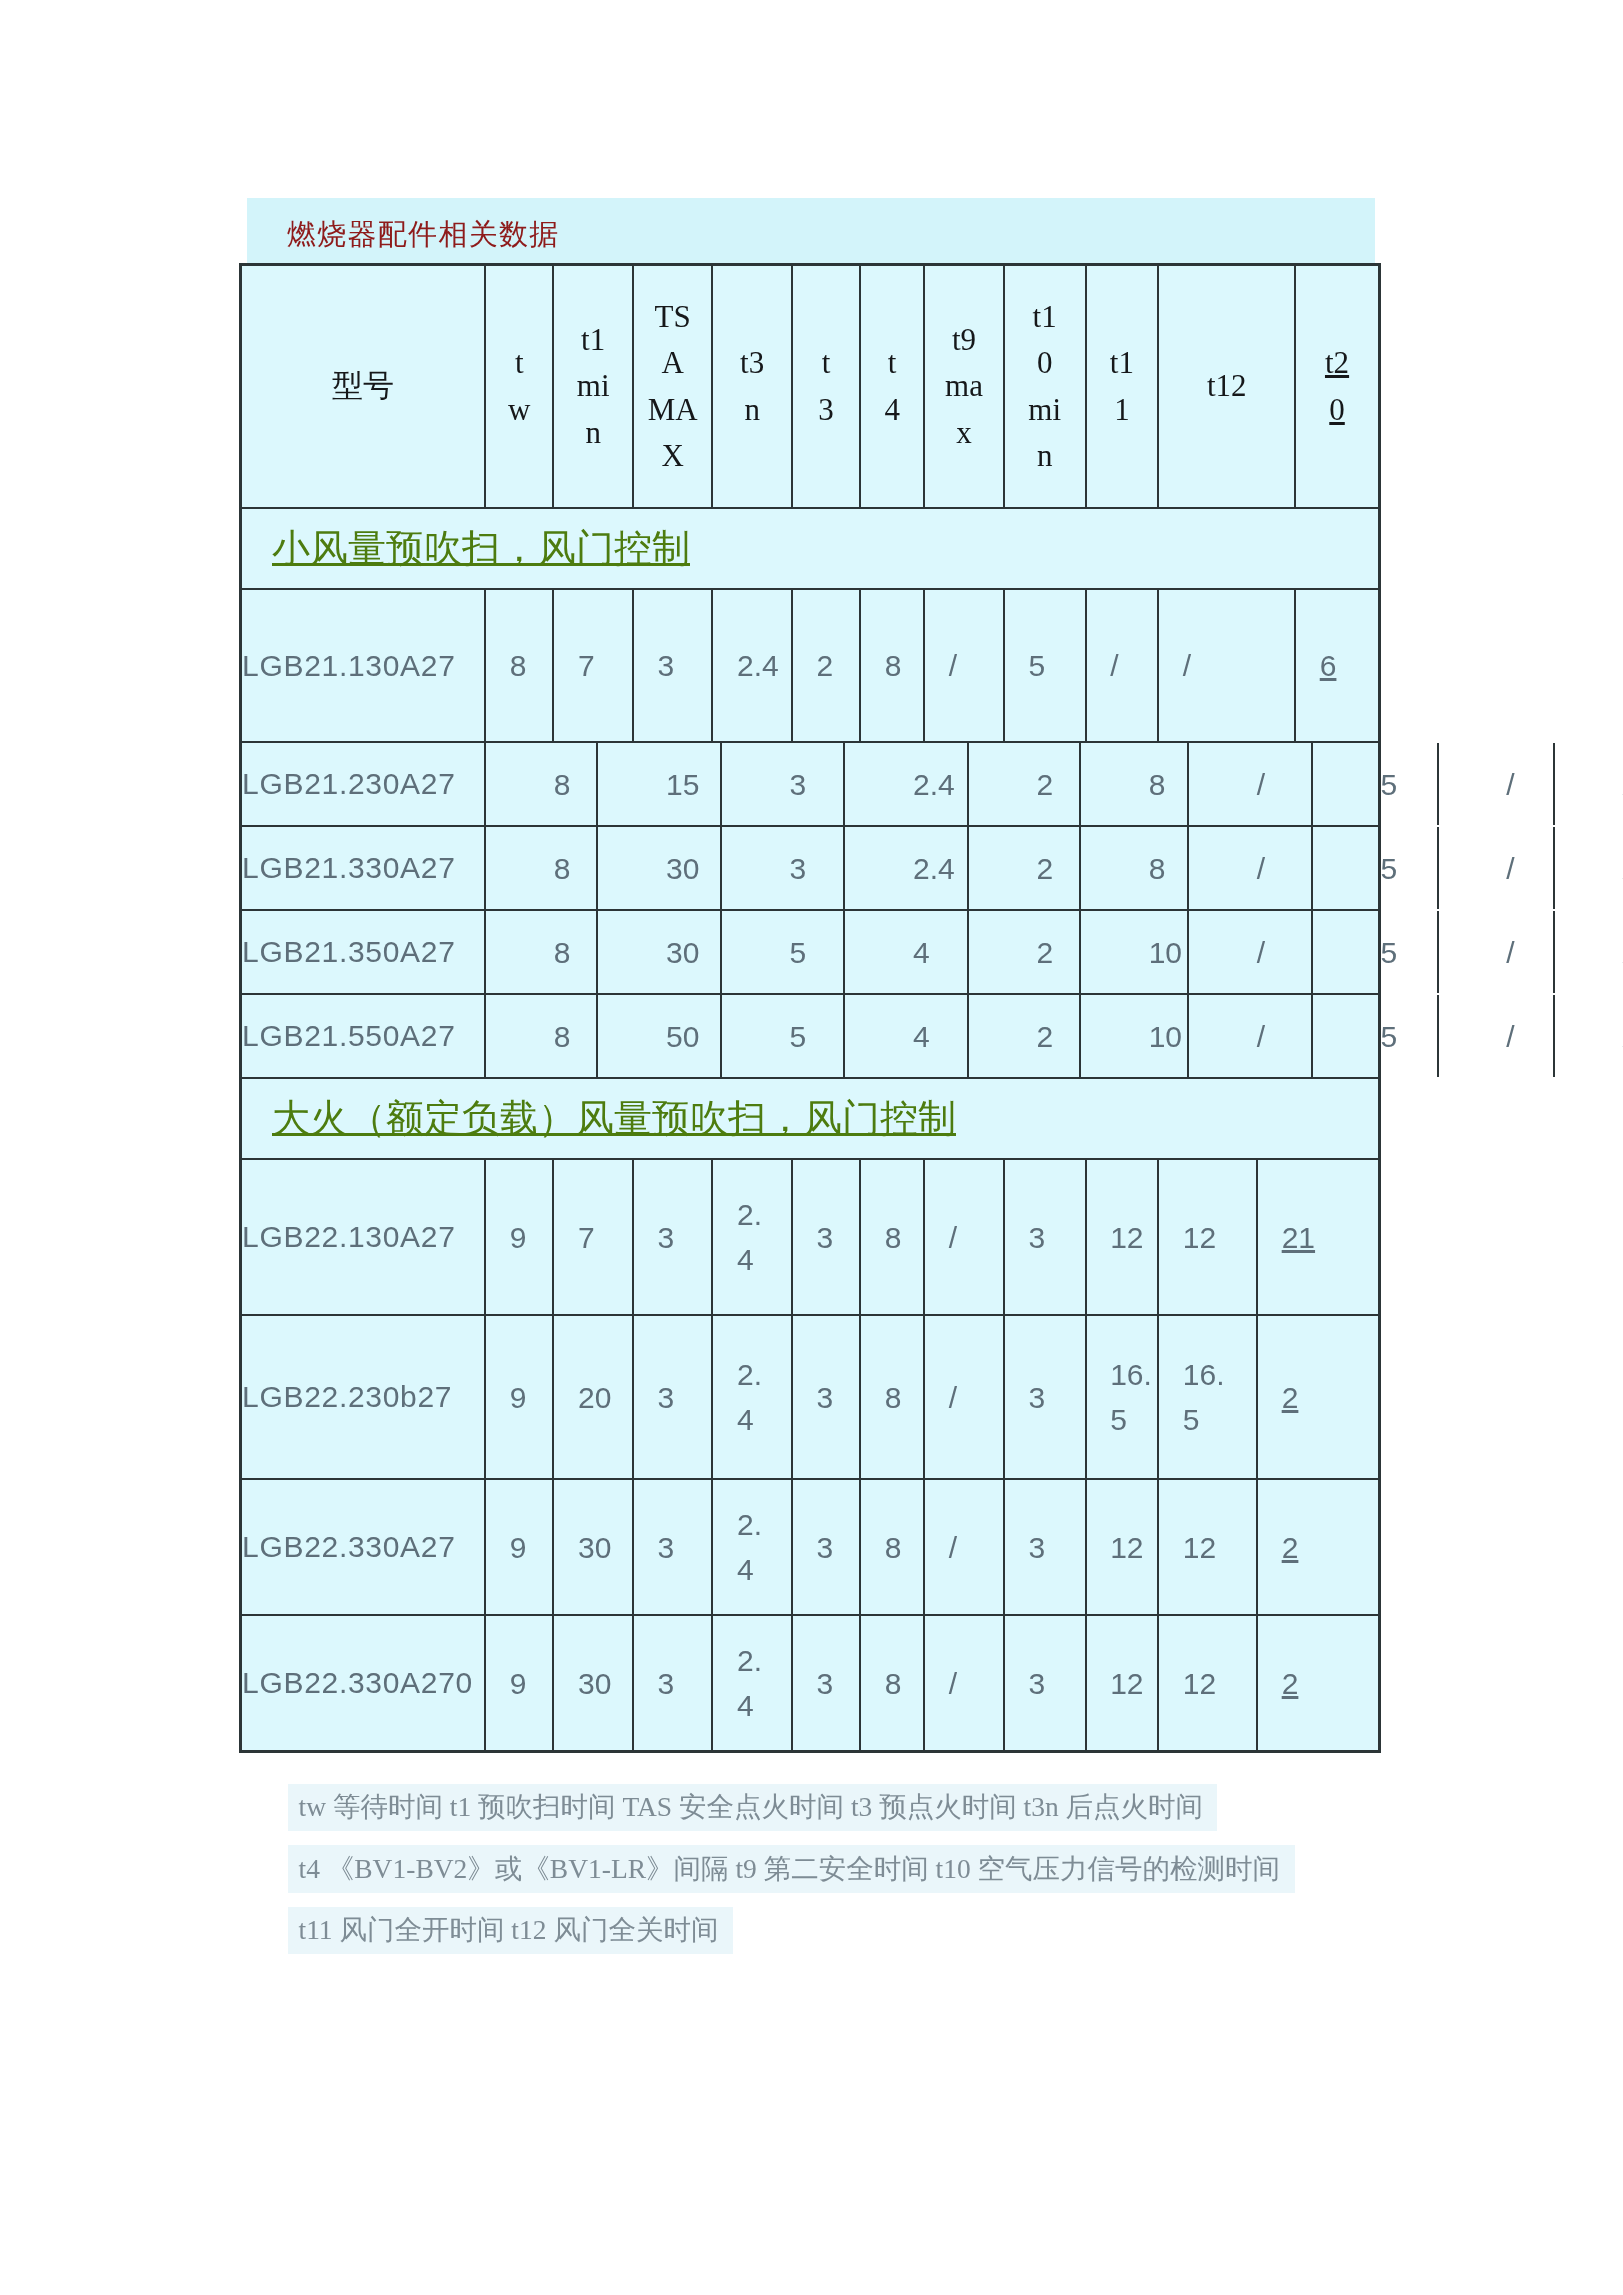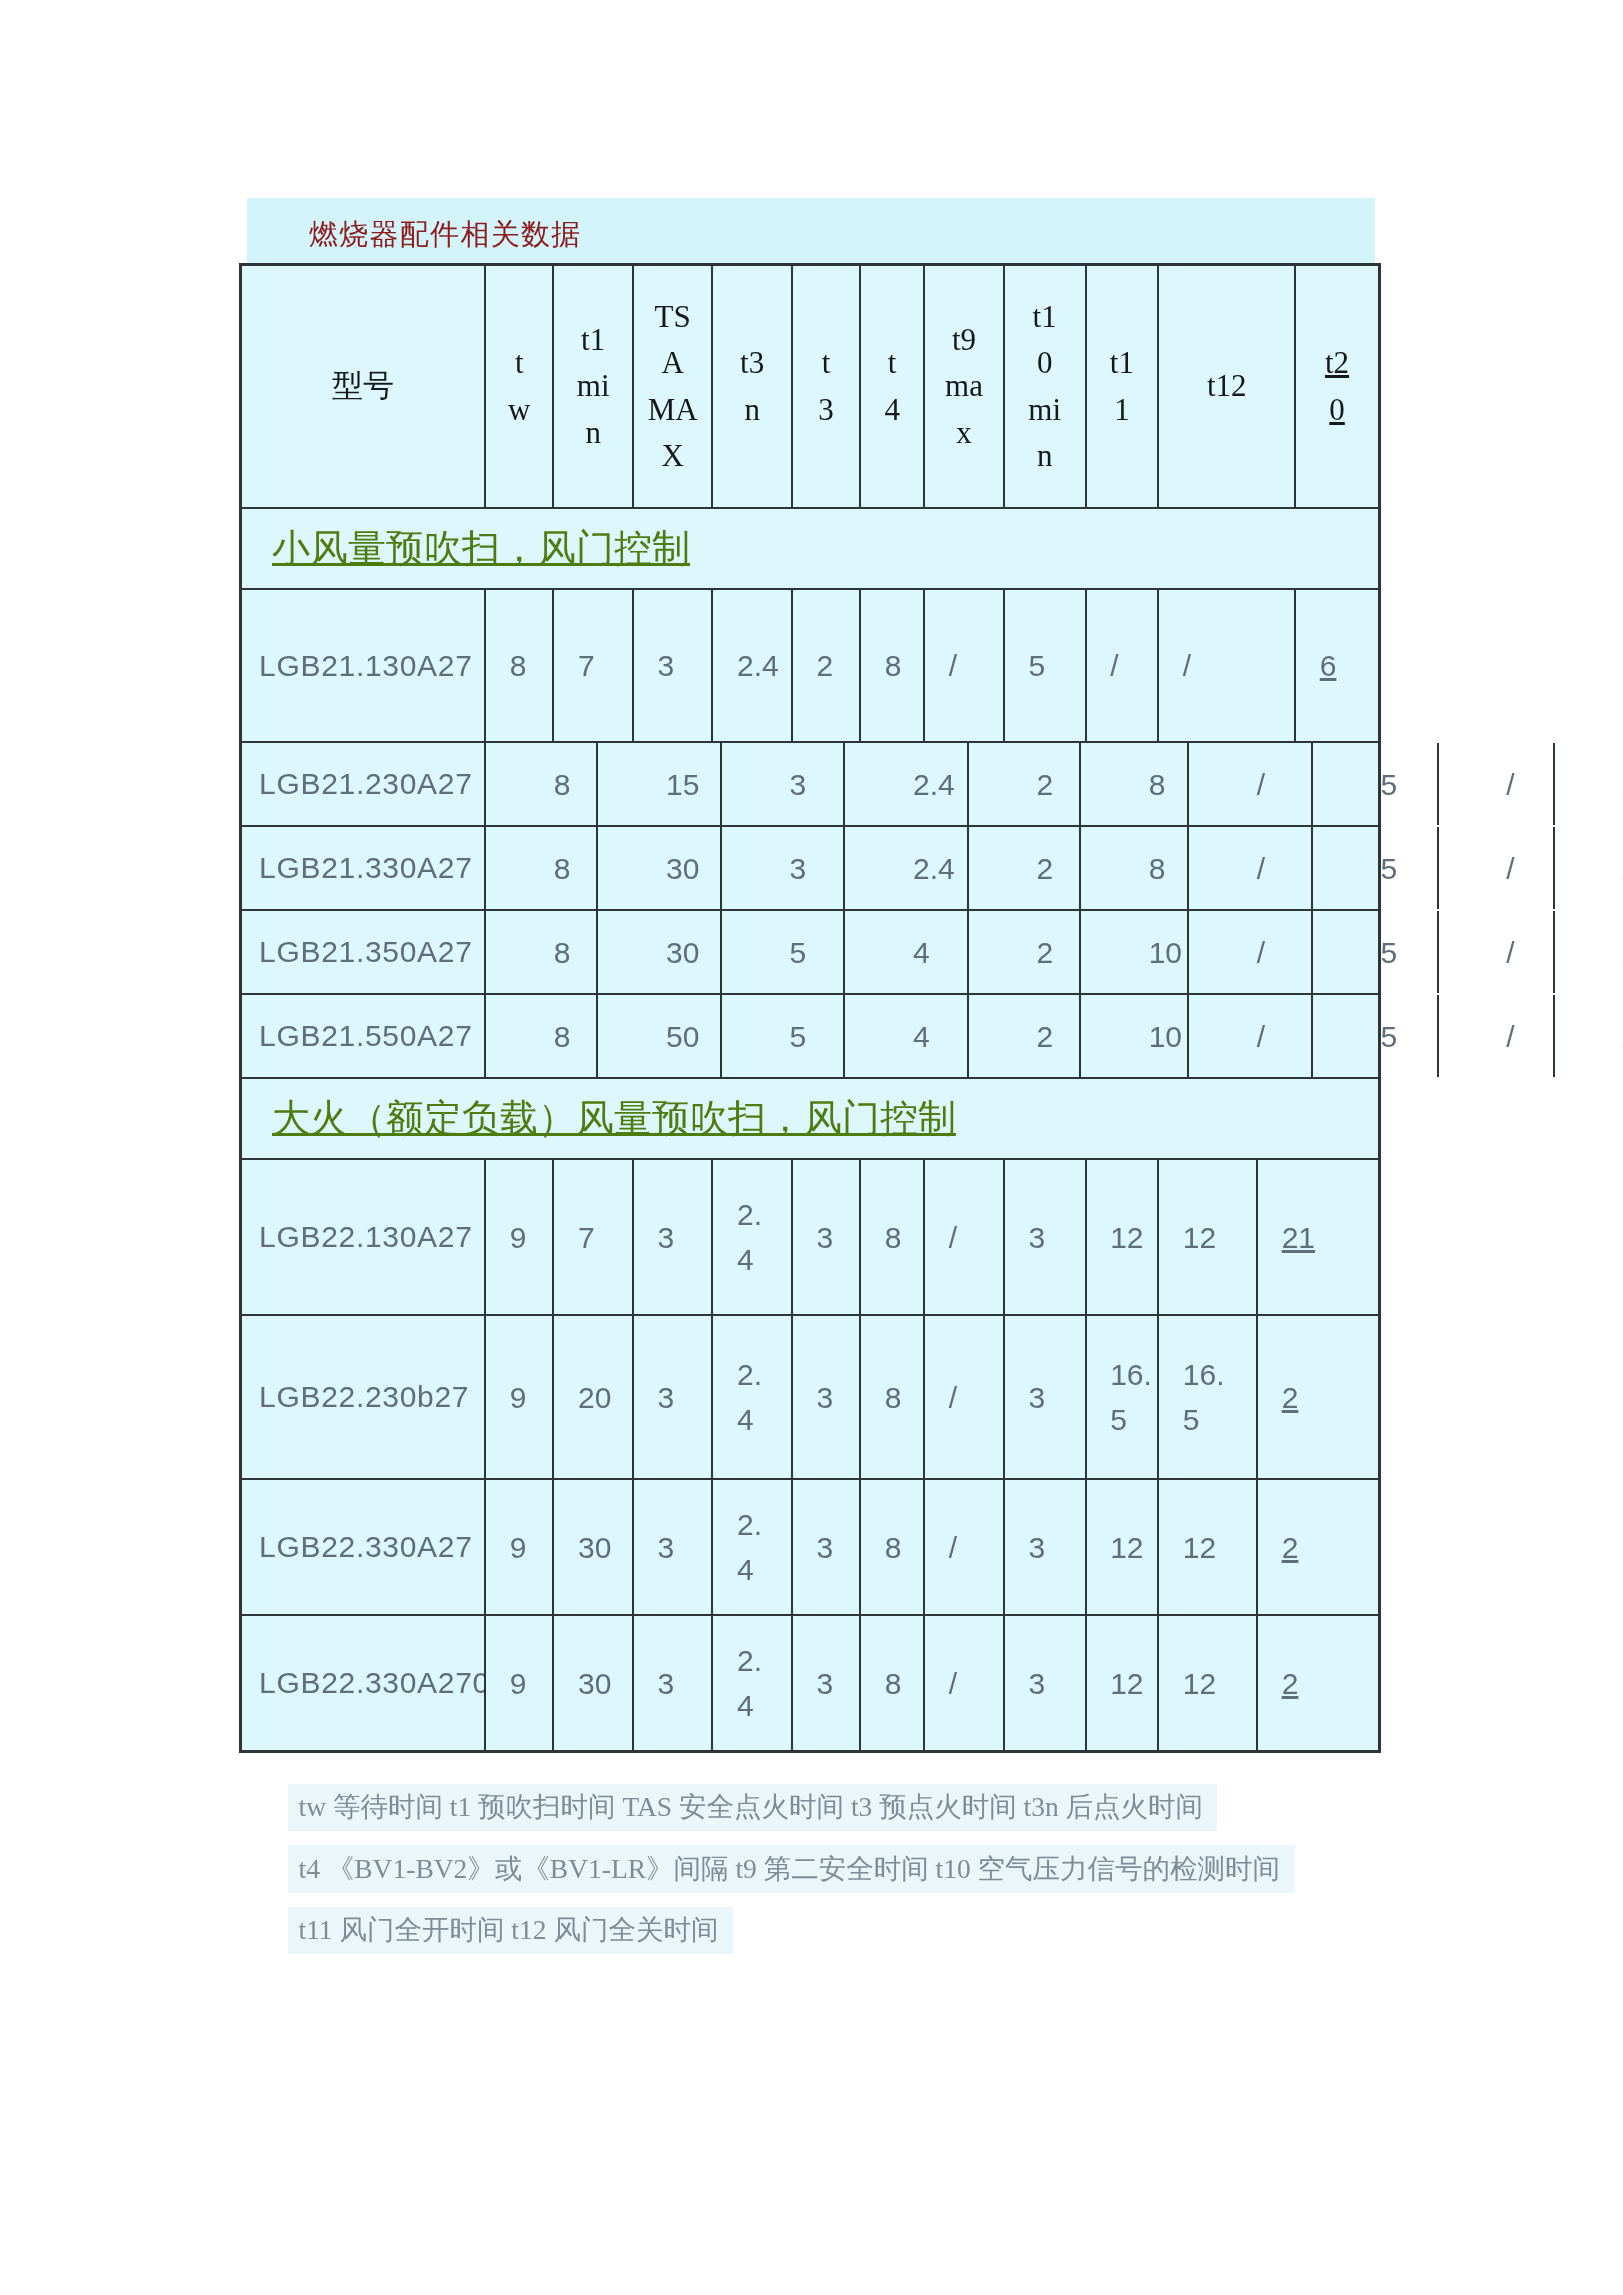--- a/index.html
+++ b/index.html
@@ -8,21 +8,21 @@
     font-family:"Liberation Sans","DejaVu Sans",sans-serif;
     -webkit-font-smoothing:antialiased;
   }
   #content{
     position:absolute;left:239px;top:198px;width:1142px;
   }
   
   .title-bar{
     margin-left:7.9px;margin-right:6.5px;height:65px;background:#d3f4fa;
     display:flex;align-items:flex-end;box-sizing:border-box;
-    padding-left:62px;padding-bottom:7.9px;
+    padding-left:40px;padding-bottom:7.9px;
   }
   .title-bar .doc-title{
     font-family:"Liberation Serif","DejaVu Serif",serif;
     font-size:29px;color:#8e1b1b;letter-spacing:1.3px;white-space:nowrap;
   }
   
   .data-table{
     border:3.3px solid #2c3537;background:#dcf8fd;box-sizing:border-box;
   }
   .row{display:grid;border-bottom:2.6px solid #2c3537;}
@@ -33,21 +33,21 @@
     border-right:2px solid #2c3537;box-sizing:border-box;
     display:flex;align-items:center;white-space:pre-wrap;overflow:hidden;
   }
   .cell:last-child{border-right:none;text-decoration:underline;}
   .header-cell{
     justify-content:center;text-align:center;
     font-family:"Liberation Serif","DejaVu Serif",serif;
     font-size:31px;line-height:1.5;color:#16181a;
   }
   .model-cell{
-    font-size:30px;color:#5e6f7a;padding-left:17px;letter-spacing:0.7px;
+    font-size:30px;color:#5e6f7a;letter-spacing:0.7px;
   }
   .value-cell{
     font-size:30px;color:#5e6f7a;padding-left:23.6px;line-height:1.5;
   }
   .section-cell{
     grid-column:1 / -1;border-right:none;
     font-family:"Liberation Serif","DejaVu Serif",serif;
     font-size:38px;color:#4d7c0f;padding-left:30px;
   }
   

